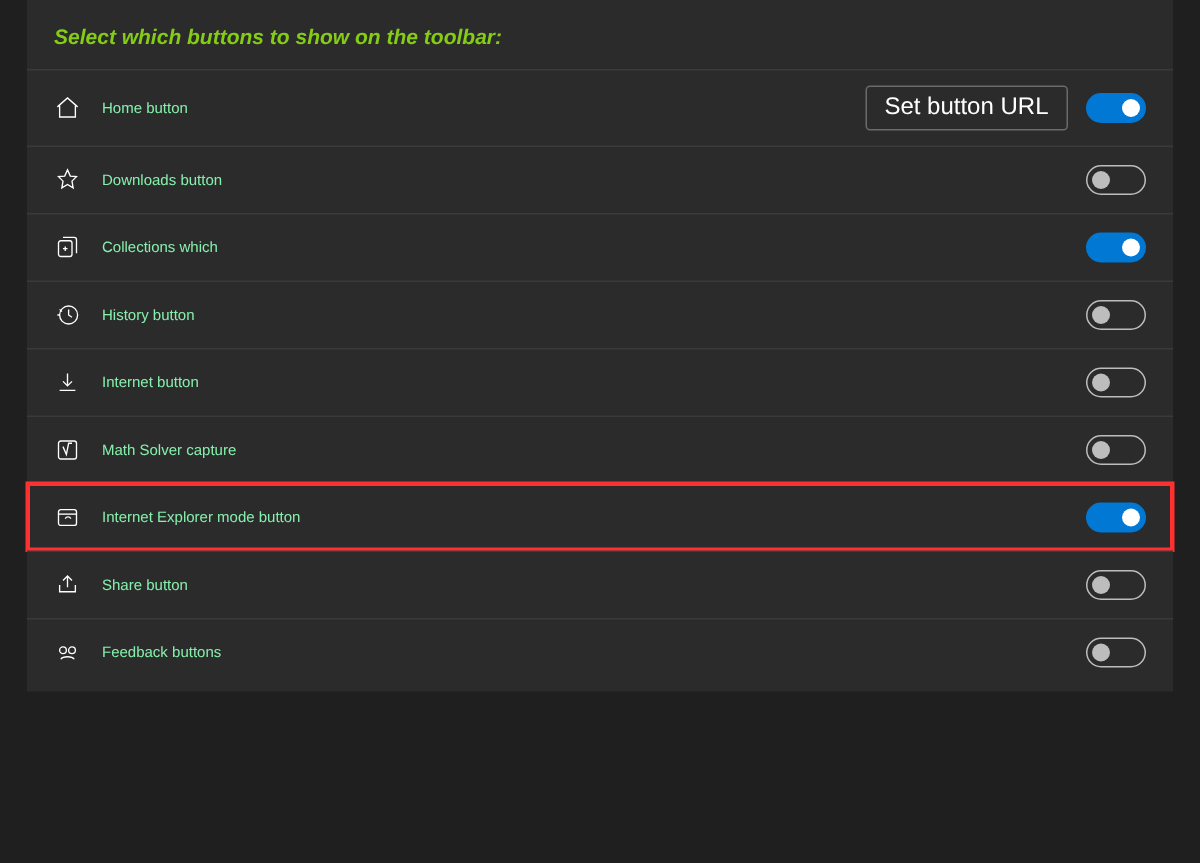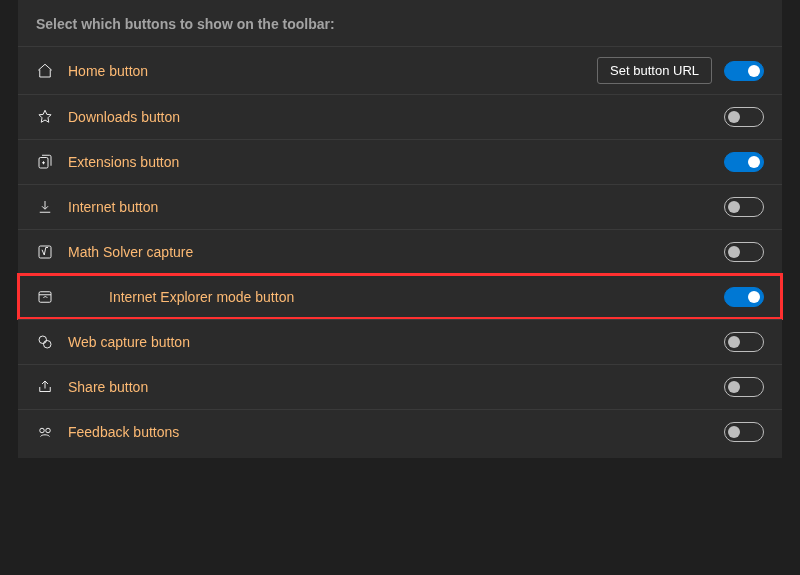--- a/index.html
+++ b/index.html
@@ -14,61 +14,61 @@
     }
     .panel {
       background: #2b2b2b;
       margin: 0 18px 0 18px;
       padding-bottom: 4px;
     }
     .section-title {
       padding: 16px 18px 14px 18px;
       font-size: 14px;
       font-weight: 600;
-      color: #a3a3a3;
+      color: #84cc16;
+      font-style: italic;
     }
     .row {
       display: flex;
       align-items: center;
       padding: 10px 18px;
       border-top: 1px solid #3a3a3a;
       position: relative;
       min-height: 45px;
     }
     .row.highlight {
       outline: 3px solid #ff3030;
       outline-offset: -2px;
-      gap: 41px;
     }
     .row-icon {
       width: 18px;
       height: 18px;
       flex: 0 0 18px;
       display: flex;
       align-items: center;
       justify-content: center;
       color: #fff;
       margin-right: 14px;
     }
     .row-icon svg { width: 18px; height: 18px; stroke: #ffffff; fill: none; stroke-width: 1.2; }
     .row-label {
       flex: 1;
-      font-size: 14px;
-      color: #fdba74;
+      font-size: 10px;
+      color: #86efac;
     }
     .row-actions {
       display: flex;
       align-items: center;
       gap: 12px;
     }
     .btn {
       background: transparent;
       border: 1px solid #6a6a6a;
       color: #fff;
-      font-size: 13px;
+      font-size: 16px;
       padding: 5px 12px;
       border-radius: 3px;
       cursor: pointer;
       font-family: inherit;
     }
     .toggle {
       width: 40px;
       height: 20px;
       border-radius: 10px;
       position: relative;
@@ -136,28 +136,42 @@
   </div>
 
   <div class="row">
     <span class="row-icon">
       <svg viewBox="0 0 24 24">
           <rect x="4" y="6" width="12" height="14" rx="2"></rect>
           <path d="M8 3h10a2 2 0 0 1 2 2v12"></path>
           <path d="M10 11v4M8 13h4"></path>
         </svg>
     </span>
-    <span class="row-label">Extensions button</span>
+    <span class="row-label">Collections which</span>
     <div class="row-actions">
       <div class="toggle on">
           <div class="knob"></div>
         </div>
     </div>
   </div>
 
+  <div class="row">
+    <span class="row-icon">
+      <svg viewBox="0 0 24 24">
+          <circle cx="13" cy="12" r="8"></circle>
+          <path d="M13 7v5l3 2M3 12h2M5 7l2 2"></path>
+        </svg>
+    </span>
+    <span class="row-label">History button</span>
+    <div class="row-actions">
+      <div class="toggle off">
+          <div class="knob"></div>
+        </div>
+    </div>
+  </div>
 
   <div class="row">
     <span class="row-icon">
       <svg viewBox="0 0 24 24">
           <path d="M12 4v10M8 11l4 4 4-4M5 19h14"></path>
         </svg>
     </span>
     <span class="row-label">Internet button</span>
     <div class="row-actions">
       <div class="toggle off">
@@ -190,34 +204,20 @@
         </svg>
     </span>
     <span class="row-label">Internet Explorer mode button</span>
     <div class="row-actions">
       <div class="toggle on">
           <div class="knob"></div>
         </div>
     </div>
   </div>
 
-  <div class="row">
-    <span class="row-icon">
-      <svg viewBox="0 0 24 24">
-          <circle cx="9" cy="9" r="5"></circle>
-          <circle cx="15" cy="15" r="5"></circle>
-        </svg>
-    </span>
-    <span class="row-label">Web capture button</span>
-    <div class="row-actions">
-      <div class="toggle off">
-          <div class="knob"></div>
-        </div>
-    </div>
-  </div>
 
   <div class="row">
     <span class="row-icon">
       <svg viewBox="0 0 24 24">
           <path d="M5 12v6h14v-6M12 4v10M8 8l4-4 4 4"></path>
         </svg>
     </span>
     <span class="row-label">Share button</span>
     <div class="row-actions">
       <div class="toggle off">

